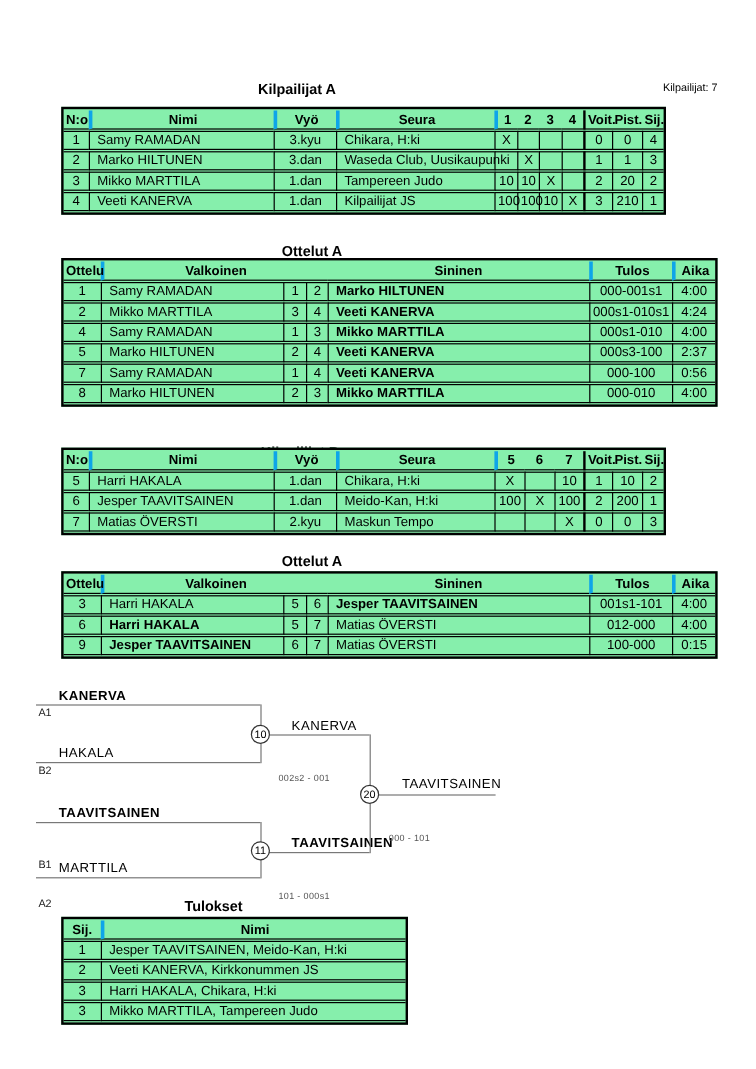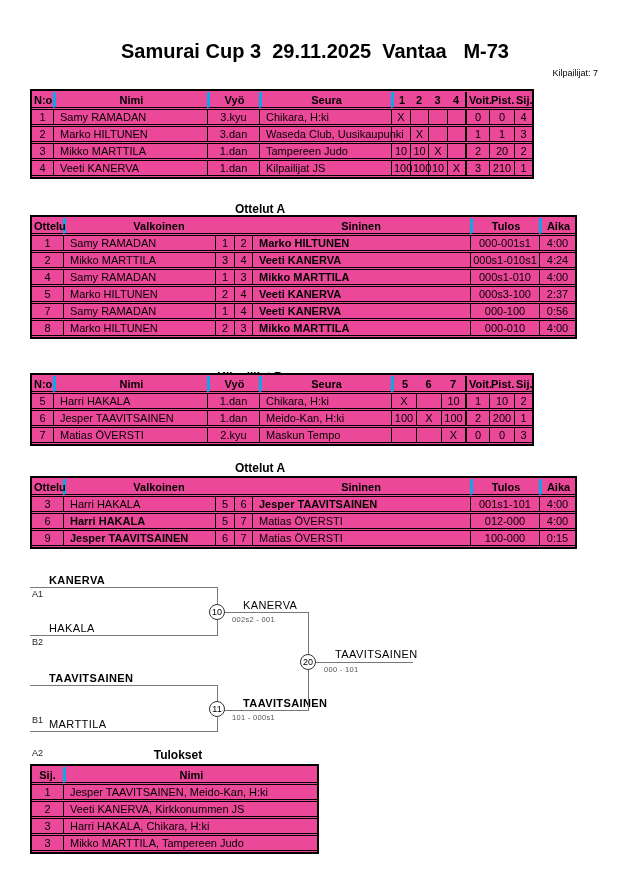--- a/index.html
+++ b/index.html
@@ -4,46 +4,46 @@
 <style>
   html,body{margin:0;padding:0;background:#fff;}
   .page{position:relative;width:630px;height:891px;background:#fff;color:#000;
         font-family:"Liberation Sans","DejaVu Sans",sans-serif;overflow:hidden;}
   .title{position:absolute;top:40px;left:0;width:630px;text-align:center;
          font-size:20px;font-weight:bold;white-space:pre;}
   .h2{position:absolute;font-size:12px;font-weight:bold;text-align:center;}
   .count{position:absolute;top:68px;left:450px;width:148px;text-align:right;font-size:9px;}
 
   table{position:absolute;border-collapse:separate;border-spacing:0 1px;
-        border:2px solid #000;table-layout:fixed;font-size:11px;background:#ec4899;}
+        border:2px solid #000;table-layout:fixed;font-size:11px;background:#86efac;margin-left:21px;}
   td,th{height:16px;padding:0 2px;white-space:nowrap;overflow:visible;box-sizing:border-box;}
   th{font-weight:bold;text-align:center;border:none;border-bottom:1px solid #000;}
   td{border-top:1px solid #000;border-bottom:1px solid #000;border-left:1px solid #000;text-align:center;}
   td:first-child{border-left:none;}
   td.l{text-align:left;padding-left:6px;}
   th.bl{border-left:3px solid #0ea5e9;}
   th.thick{border-left:2px solid #000;}
   td.thick{border-left-width:2px;}
 
   
   .bline{position:absolute;height:1px;background:#787878;}
   .bvline{position:absolute;width:1px;background:#787878;}
   .bname{position:absolute;font-size:11px;letter-spacing:.4px;margin-left:13px;}
   .bcode{position:absolute;font-size:9px;color:#222;}
-  .bscore{position:absolute;font-size:7.5px;color:#555;letter-spacing:.3px;}
+  .bscore{position:absolute;font-size:7.5px;color:#555;letter-spacing:.3px;margin-top:29px;}
   .bcircle{position:absolute;width:14px;height:14px;border:1px solid #333;border-radius:50%;
            background:#fff;font-size:9px;line-height:14px;text-align:center;z-index:2;}
   .bold{font-weight:bold;}
 </style>
 </head>
 <body>
 
 <div class="page">
 
-  <div class="title">Samurai Cup 3  29.11.2025  Vantaa   M-73</div>
+  <div class="h2" style="top:67px;left:30px;width:435px;">Kilpailijat A</div>
   <div class="count">Kilpailijat: 7</div>
 
   <table style="top:89px;left:30px;width:500px;">
     <colgroup>
         <col style="width:21px">
         <col style="width:154px">
         <col style="width:52px">
         <col style="width:132px">
       <col style="width:19px">
         <col style="width:18px">

